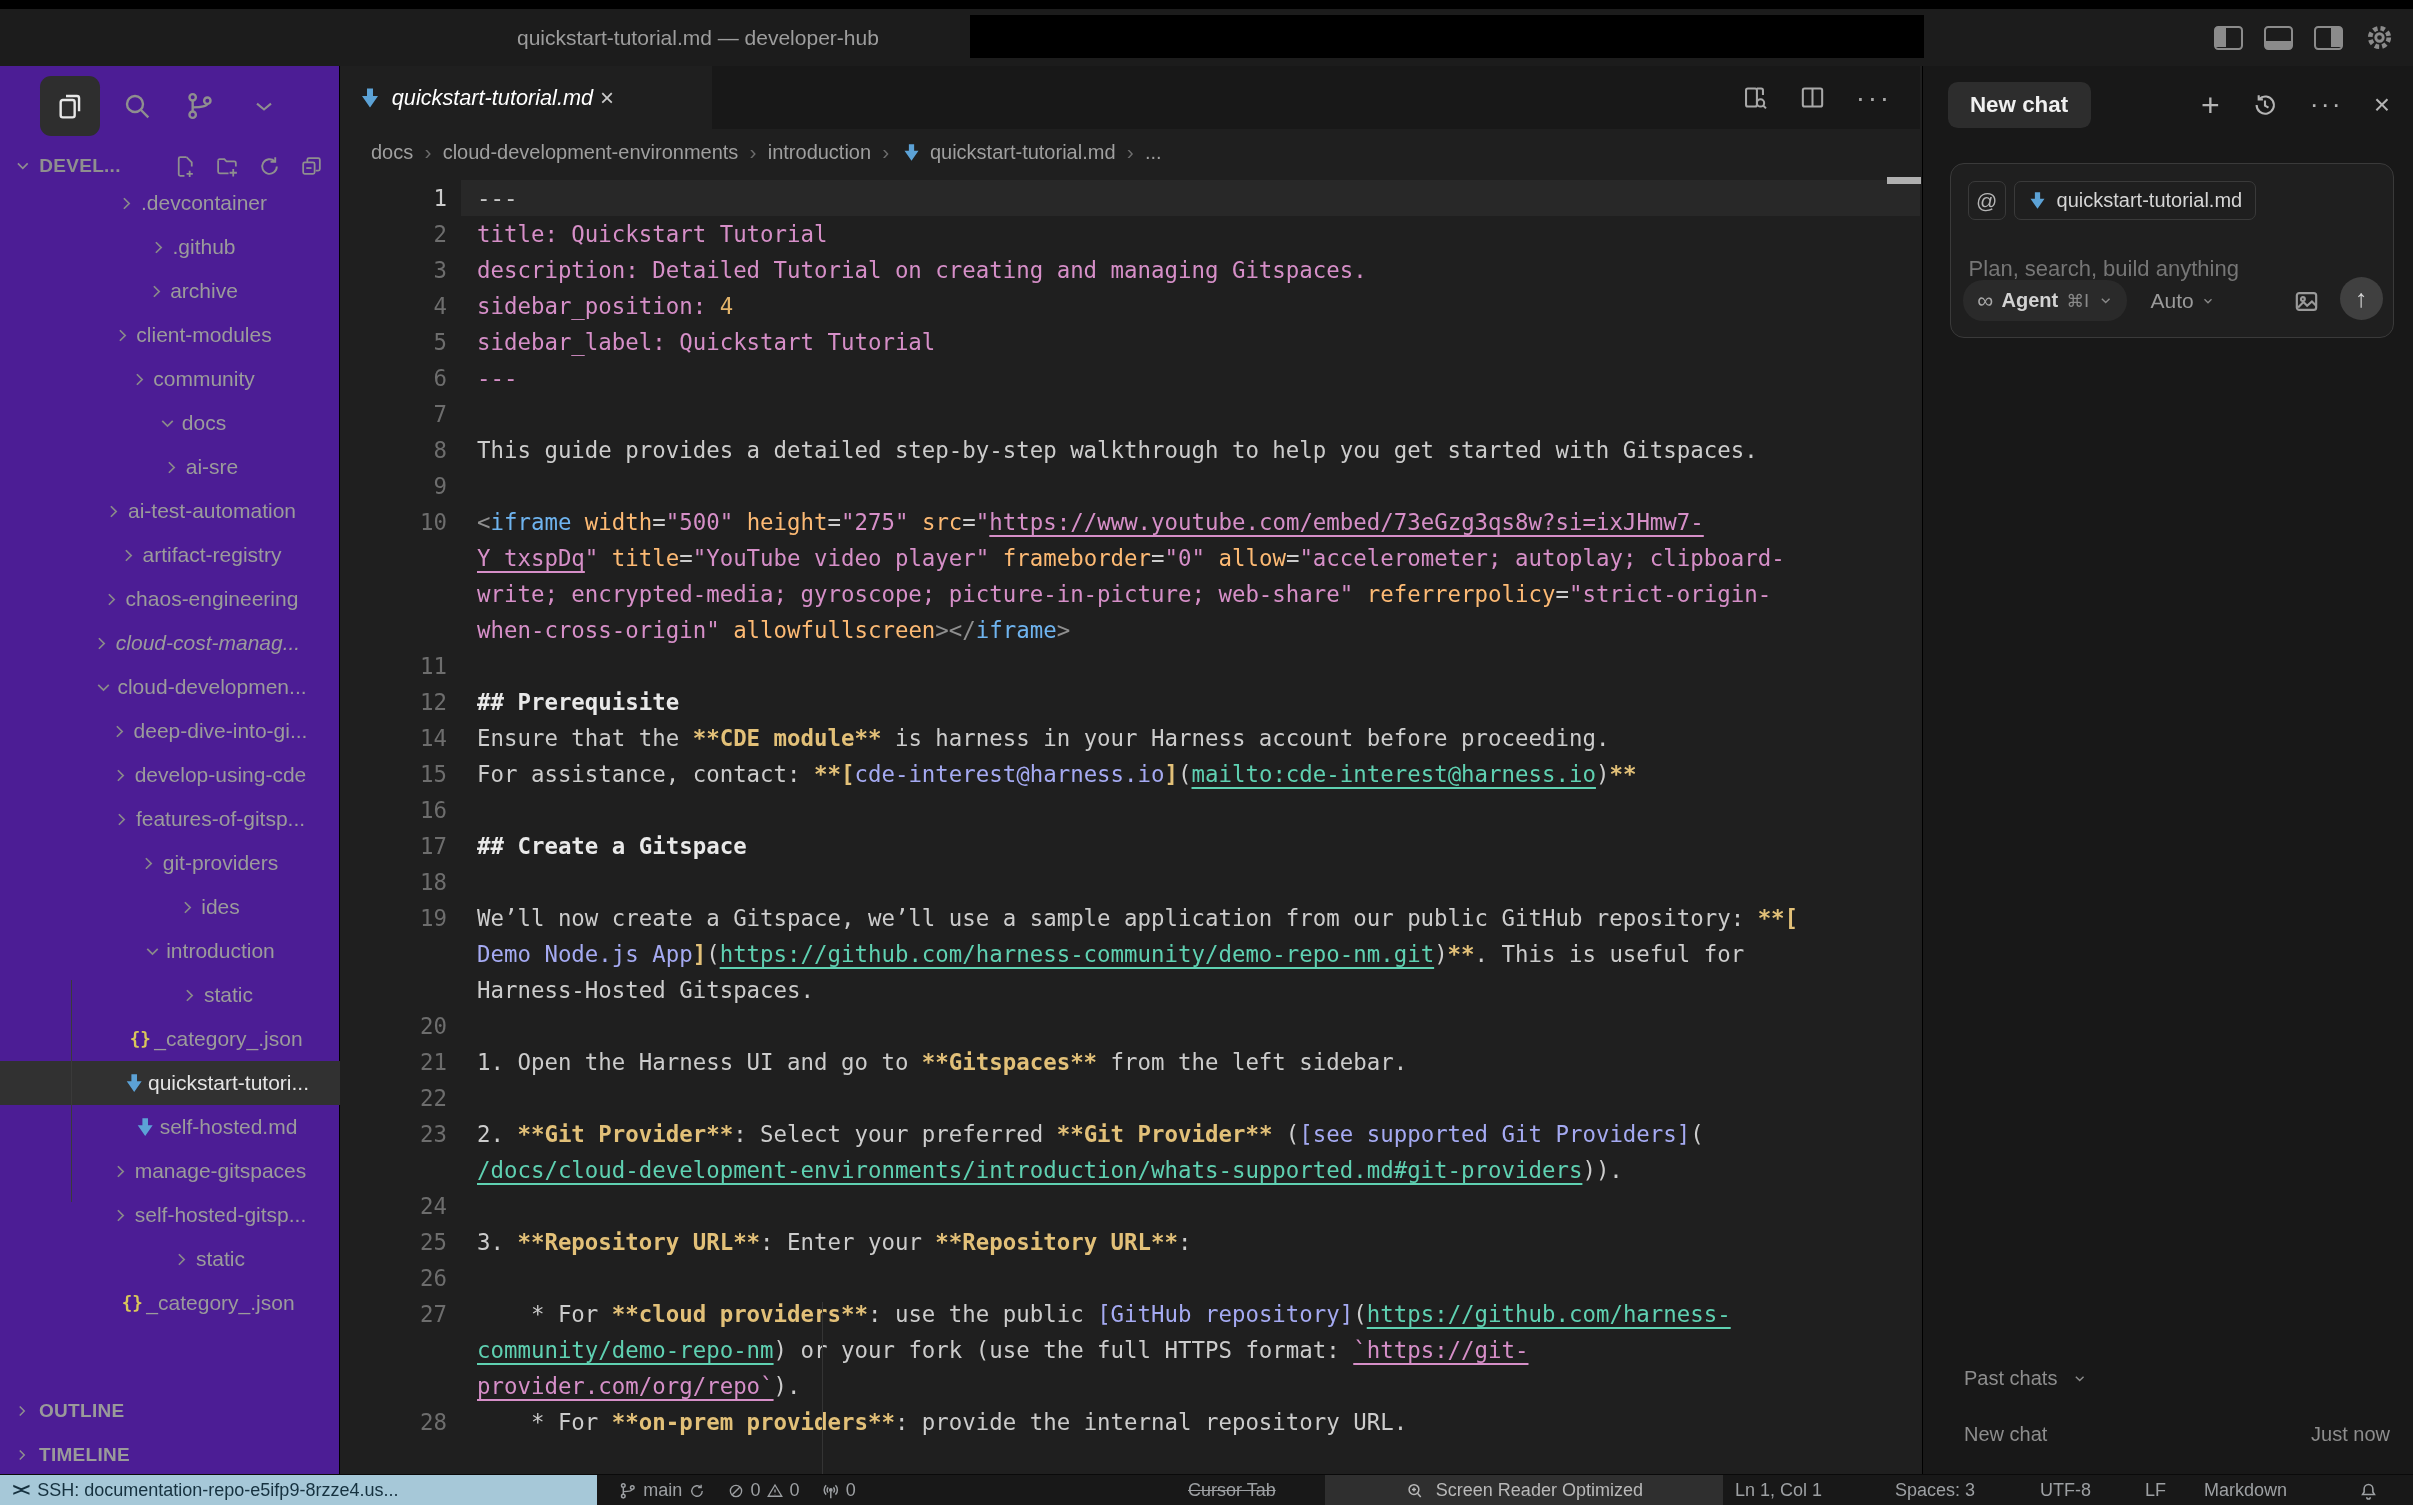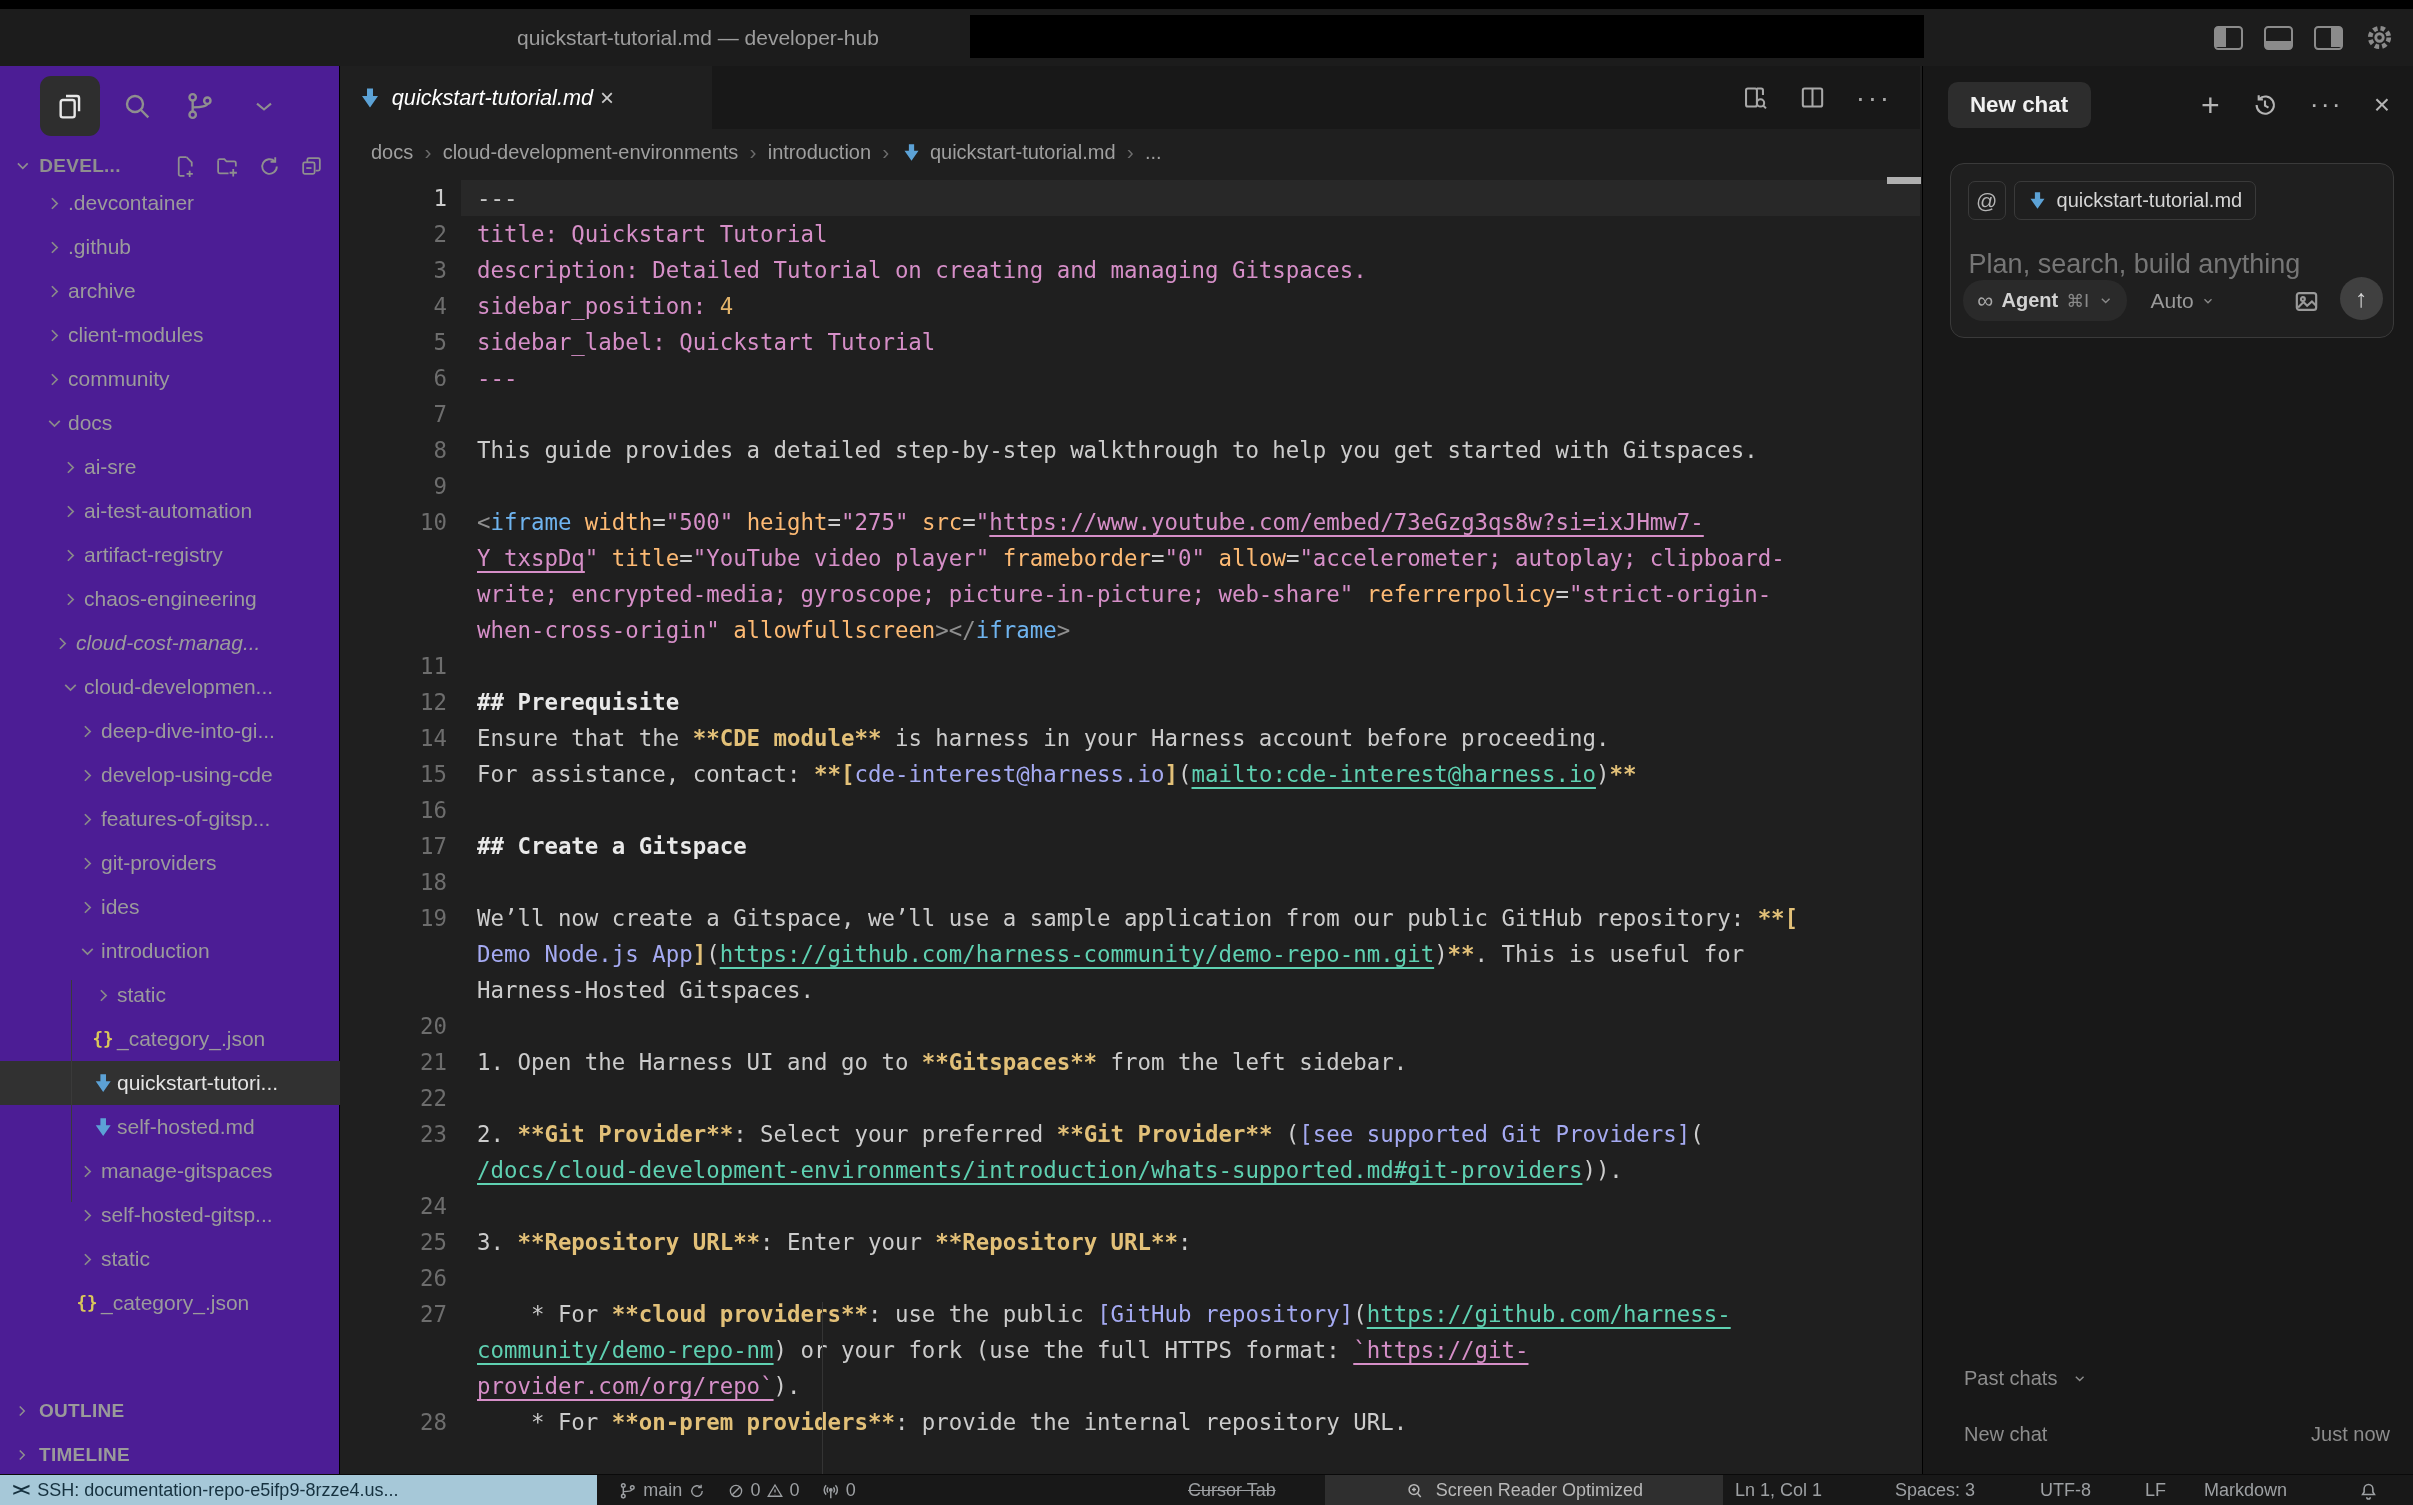--- a/index.html
+++ b/index.html
@@ -21,21 +21,21 @@
 
   
   #sidebar { left:0; top:66px; width:340px; height:1408px; background:#4c1d95; border-right:0.7px solid #000; }
   #activitybar { position:absolute; left:0; top:5.6px; width:340px; height:70px; }
   .act-item { position:absolute; top:4.2px; width:60px; height:60px; display:flex; align-items:center; justify-content:center; border-radius:11.2px; }
   .act-item.active { background:#2e2e2e; }
   #explorer-head { position:absolute; left:12.6px; top:82px; width:318px; height:36px; display:flex; align-items:center; }
   #explorer-head .sec-label { font-size:19px; font-weight:bold; letter-spacing:0.3px; color:#8f8f8f; margin-left:7px; }
   #explorer-actions { position:absolute; right:15.4px; top:82px; height:36px; display:flex; align-items:center; gap:17px; }
   #file-tree { position:absolute; left:0; top:115px; width:340px; }
-  .row { height:44px; display:flex; align-items:center; cursor:pointer; }
+  .row { height:44px; display:flex; align-items:center; cursor:pointer;justify-content:center; }
   .row.selected { background:#313131; }
   .row .slot { width:28px; height:28px; flex:none; display:flex; align-items:center; justify-content:center; }
   .row .lbl { font-size:21px; color:#9b9b9b; white-space:nowrap; }
   .row.selected .lbl { color:#e4e4e4; }
   .json-ico { font-family:"DejaVu Sans Mono", monospace; font-weight:bold; font-size:17.5px; color:#d9c75a; }
   #intro-guide { left:71px; background:#3a3a3a; width:1.4px; }
   .bottom-sec { position:absolute; left:0; width:340px; height:43px; display:flex; align-items:center; padding-left:12.6px; }
   .bottom-sec .sec-label { font-size:19px; font-weight:bold; letter-spacing:0.3px; color:#9a9a9a; margin-left:8.4px; }
 
   
@@ -83,21 +83,21 @@
   #chat-head-tab span { font-size:22.4px; font-weight:bold; color:#f0f0f0; }
   #chat-head-actions { position:absolute; right:24px; top:16px; height:46px; display:flex; align-items:center; gap:31px; color:#b4b4b4; }
   .plus-g { font-size:32px; font-weight:200; line-height:1; }
   #chat-input { position:absolute; left:26.6px; top:97px; width:444px; height:175px; background:#1f1f1f;
     border:1.4px solid #3a3a3a; border-radius:14px; }
   #ctx-at { position:absolute; left:17px; top:17px; width:38px; height:39px; border:1.4px solid #3a3a3a; border-radius:7px;
     display:flex; align-items:center; justify-content:center; font-size:21px; color:#b5b5b5; }
   #ctx-chip { position:absolute; left:63px; top:17px; height:39px; border:1.4px solid #3a3a3a; border-radius:7px;
     display:flex; align-items:center; padding:0 12.6px; gap:8.4px; }
   #ctx-chip span { font-size:20px; color:#d6d6d6; }
-  #chat-placeholder { position:absolute; left:18px; top:85px; font-size:27px; color:#767676; }
+  #chat-placeholder { position:absolute; left:18px; top:92px; font-size:22px; color:#767676; }
   #agent-pill { position:absolute; left:12.6px; top:116px; height:41px; background:#2a2a2a; border-radius:20px;
     display:flex; align-items:center; padding:0 14px; gap:8.4px; }
   #agent-pill .inf { font-size:22.4px; color:#a8a8a8; }
   #agent-pill .ag { font-size:20px; font-weight:bold; color:#d2d2d2; }
   #agent-pill .sc { font-size:17.5px; color:#8a8a8a; font-family:"DejaVu Sans", sans-serif; }
   #model-sel { position:absolute; left:200px; top:116px; height:41px; display:flex; align-items:center; gap:7px; }
   #model-sel span { font-size:21px; color:#9a9a9a; }
   #img-btn { position:absolute; left:341px; top:123px; }
   #send-btn { position:absolute; left:389px; top:113px; width:43px; height:43px; border-radius:50%; background:#404040;
     display:flex; align-items:center; justify-content:center; font-size:25px; color:#d5d5d5; }

